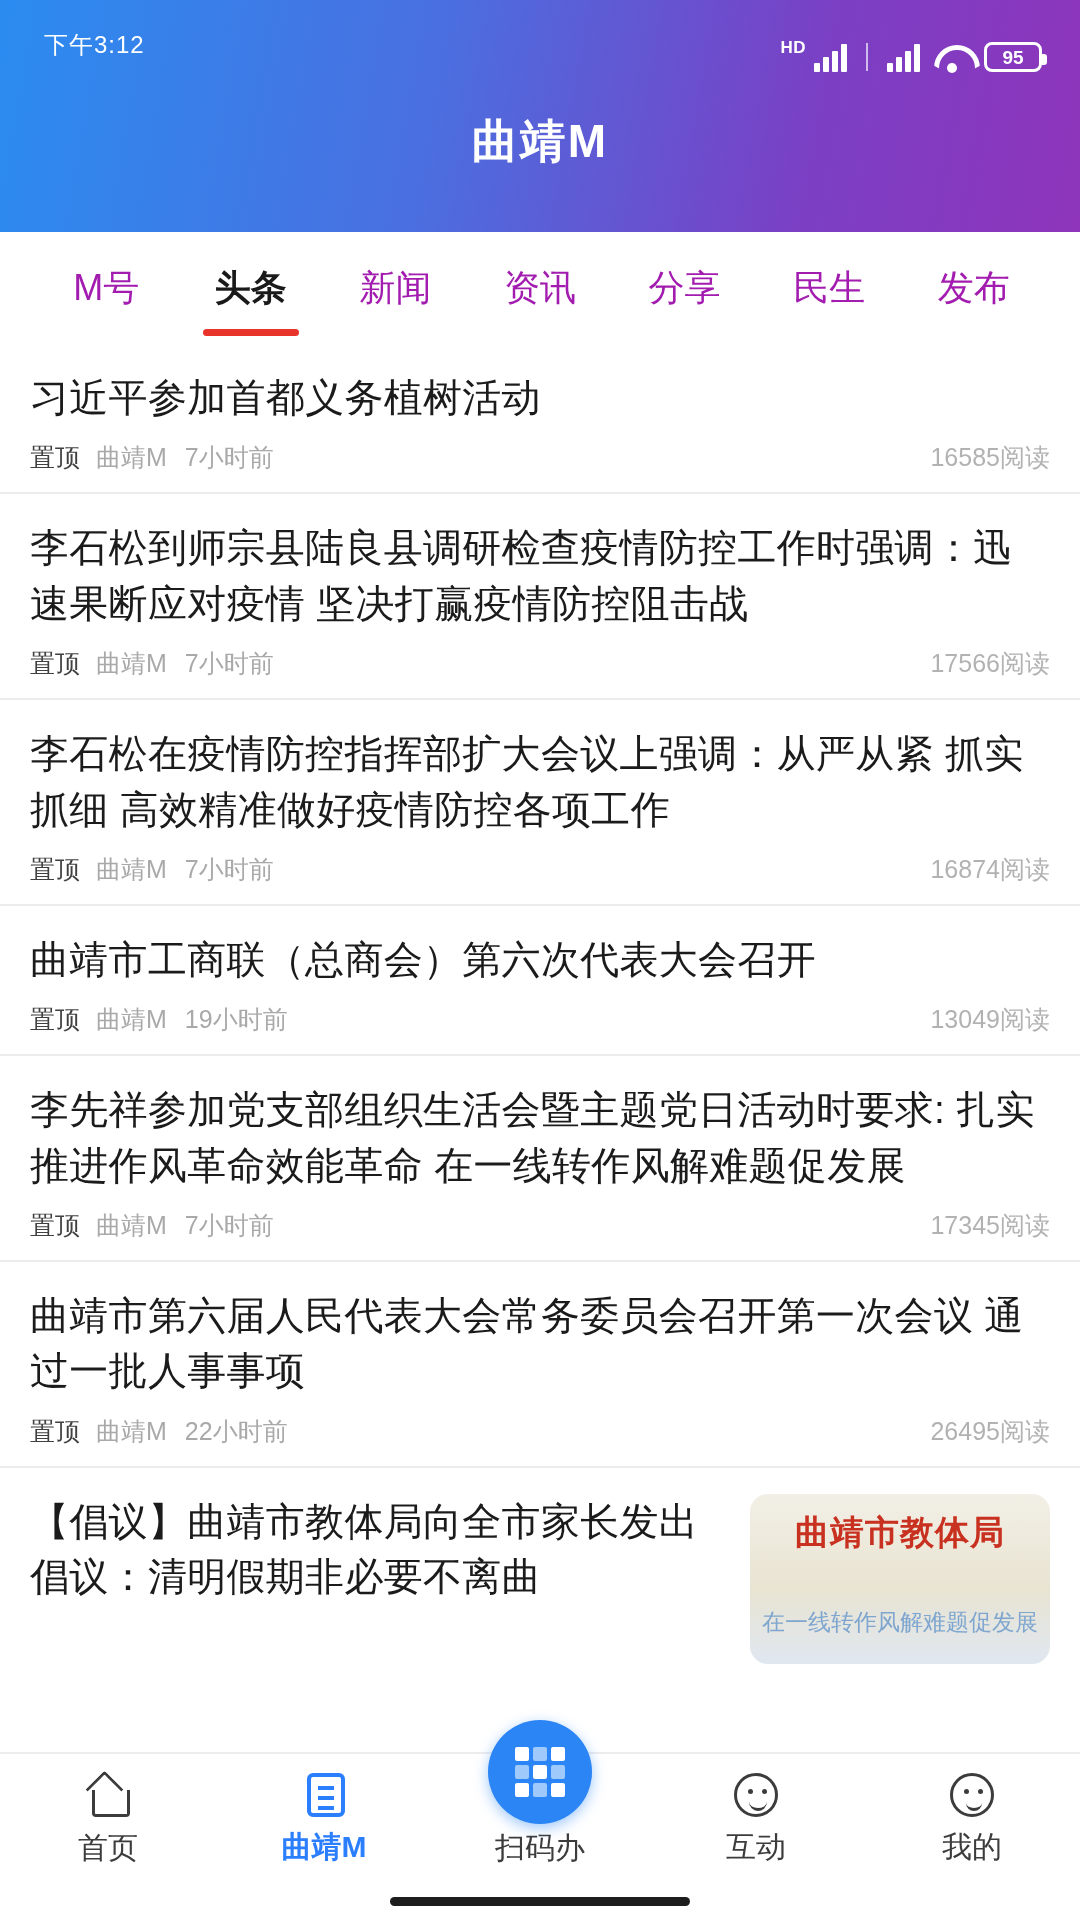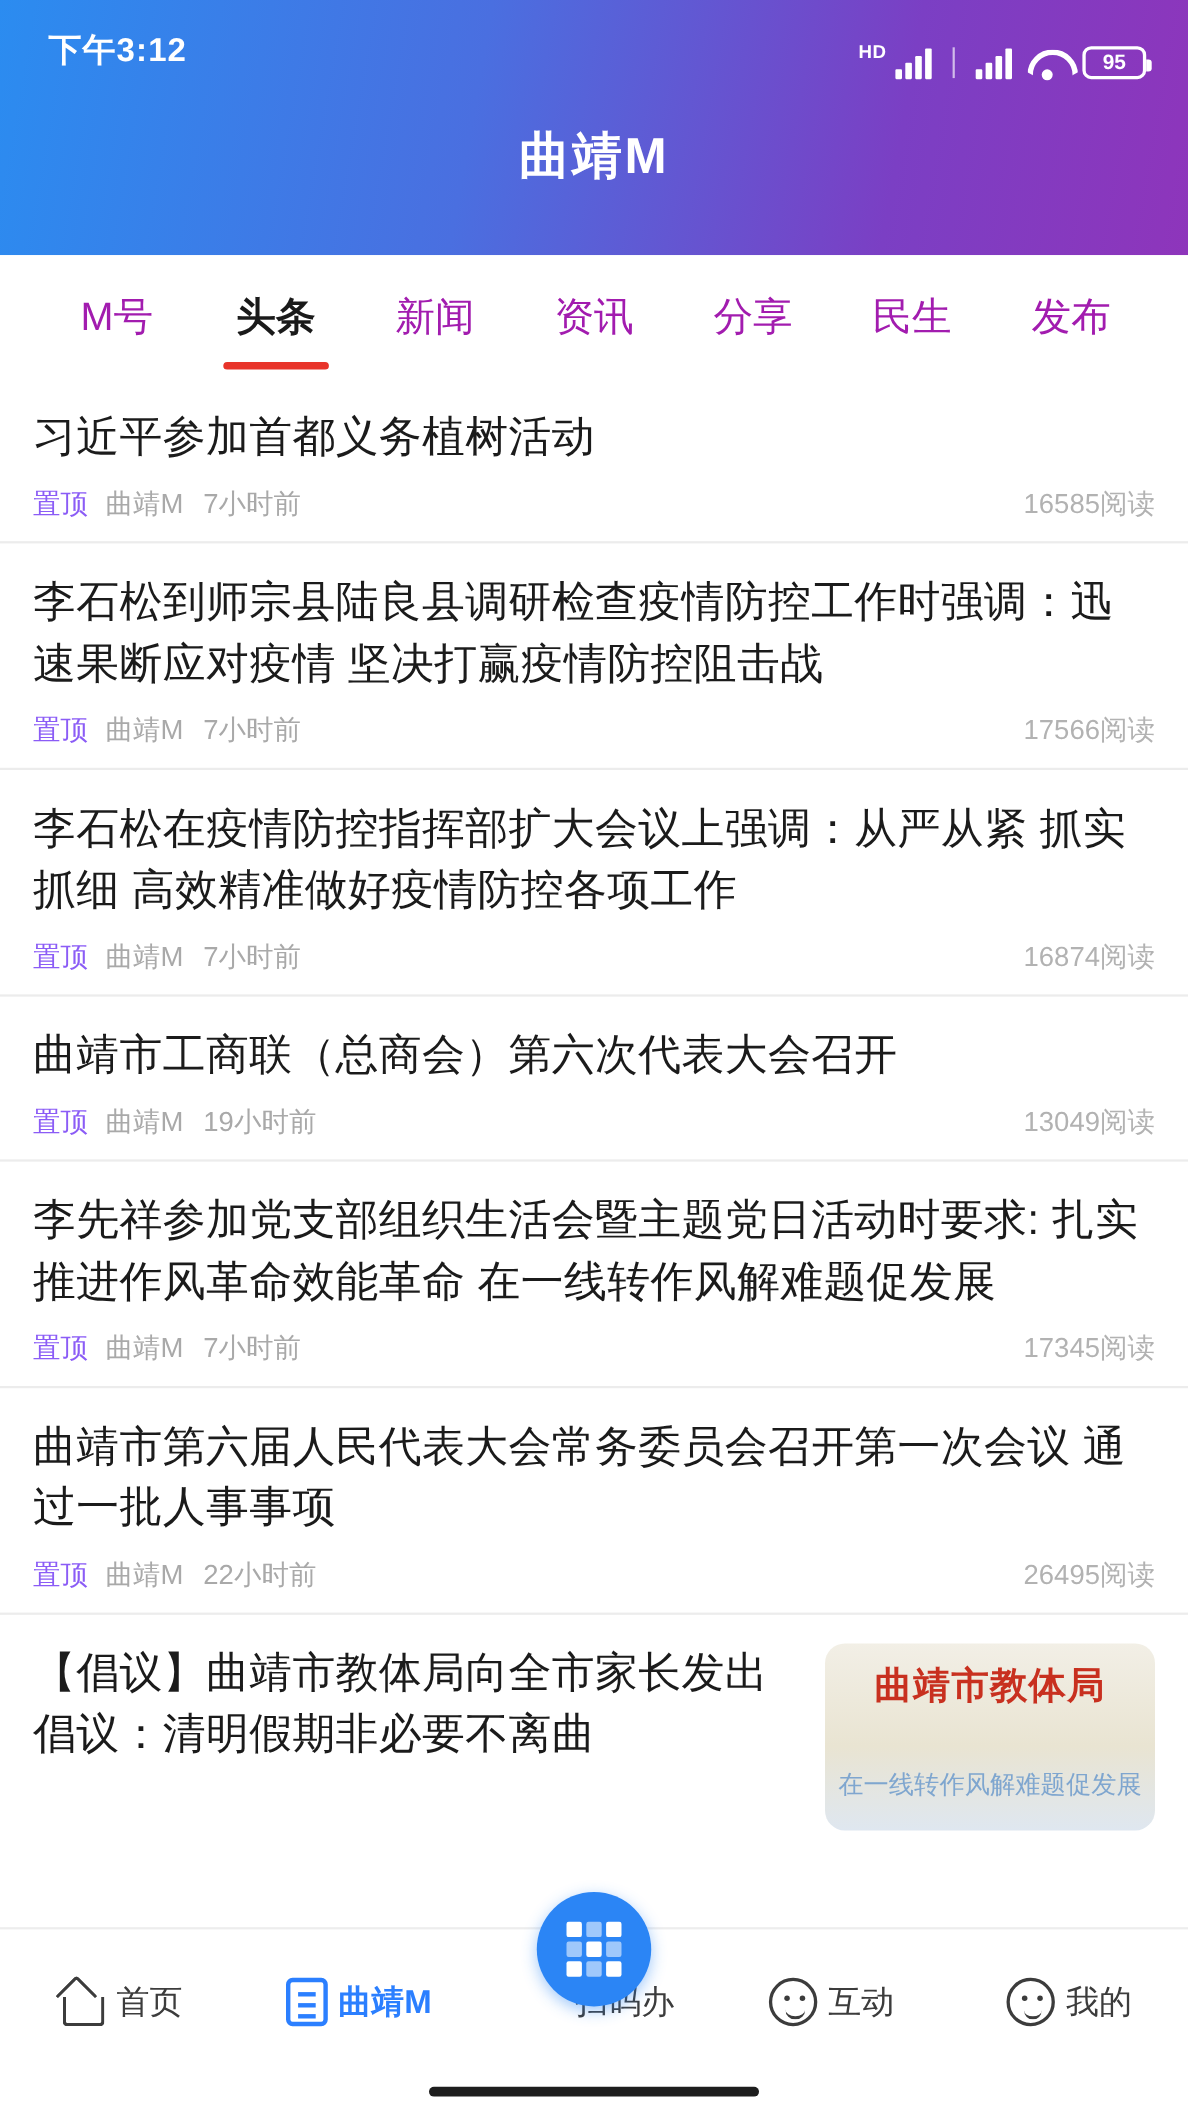--- a/index.html
+++ b/index.html
@@ -28,23 +28,23 @@
     position: relative;
   }
   .statusbar {
     height: 90px;
     display: flex;
     align-items: center;
     justify-content: space-between;
     padding: 0 38px 0 44px;
   }
   .status-time {
-    font-size: 30px;
+    font-size: 24px;
     letter-spacing: 1px;
-    font-weight: 700;
+    font-weight: 400;
   }
   .status-right {
     display: flex;
     align-items: center;
     gap: 14px;
     margin-top: 24px;
   }
   .hd-badge {
     font-size: 17px;
     font-weight: 700;
@@ -177,21 +177,21 @@
     letter-spacing: 0.3px;
   }
   .news-meta {
     margin-top: 16px;
     display: flex;
     align-items: center;
     font-size: 25px;
     color: #a9a9a9;
   }
   .badge-top {
-    color: #8b5cf6;
+    color: #404040;
     font-size: 25px;
     margin-right: 16px;
   }
   .meta-source { margin-right: 18px; color: #a9a9a9; }
   .meta-time { color: #a9a9a9; }
   .meta-reads {
     margin-left: auto;
     color: #b2b2b2;
   }
 
@@ -242,21 +242,21 @@
     border-top: 2px solid #ededed;
   }
   .bottom-nav {
     height: 132px;
     display: flex;
     align-items: center;
   }
   .nav-item {
     flex: 1;
     display: flex;
-    flex-direction: row;
+    flex-direction: column;
     align-items: center;
     justify-content: center;
     gap: 10px;
   }
   .nav-label {
     font-size: 30px;
     color: #3c3c3c;
   }
   .nav-item.active .nav-label { color: #2b7fff; font-weight: 700; }
   .nav-icon { width: 46px; height: 46px; position: relative; }

